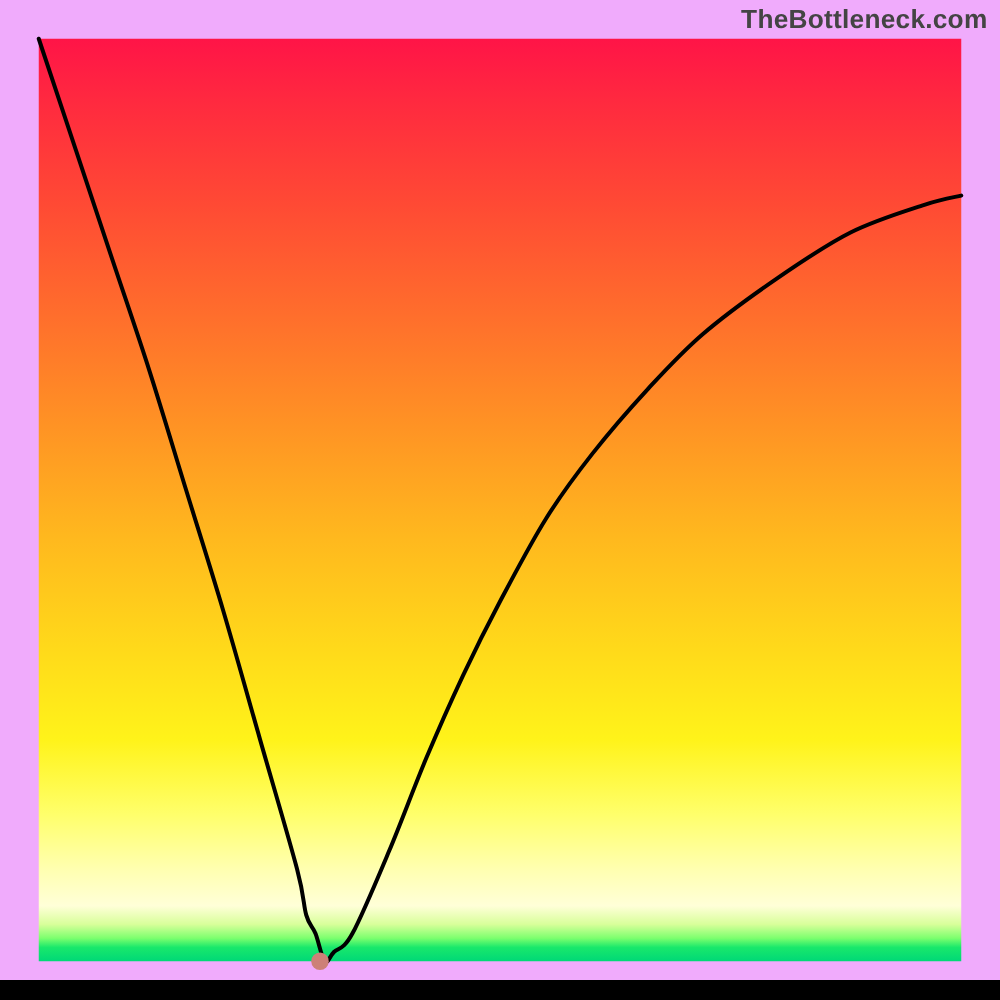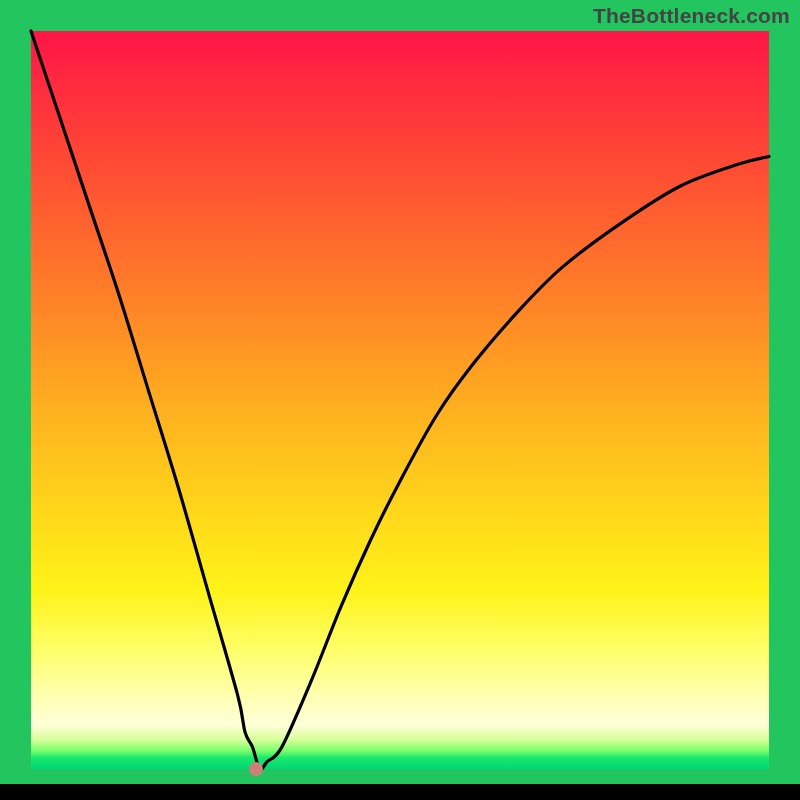--- a/index.html
+++ b/index.html
@@ -8,21 +8,21 @@
     width: 800px;
     height: 800px;
     background: #000;
     font-family: Arial, Helvetica, sans-serif;
     overflow: hidden;
   }
   .frame {
     position: relative;
     width: 800px;
     height: 784px;
-    background: #22c55e;
+    background: #f0abfc;
   }
   .watermark {
     position: absolute;
     top: 4px;
     right: 10px;
     color: #444;
     font-size: 21px;
     font-weight: 600;
     letter-spacing: 0.2px;
     user-select: none;

